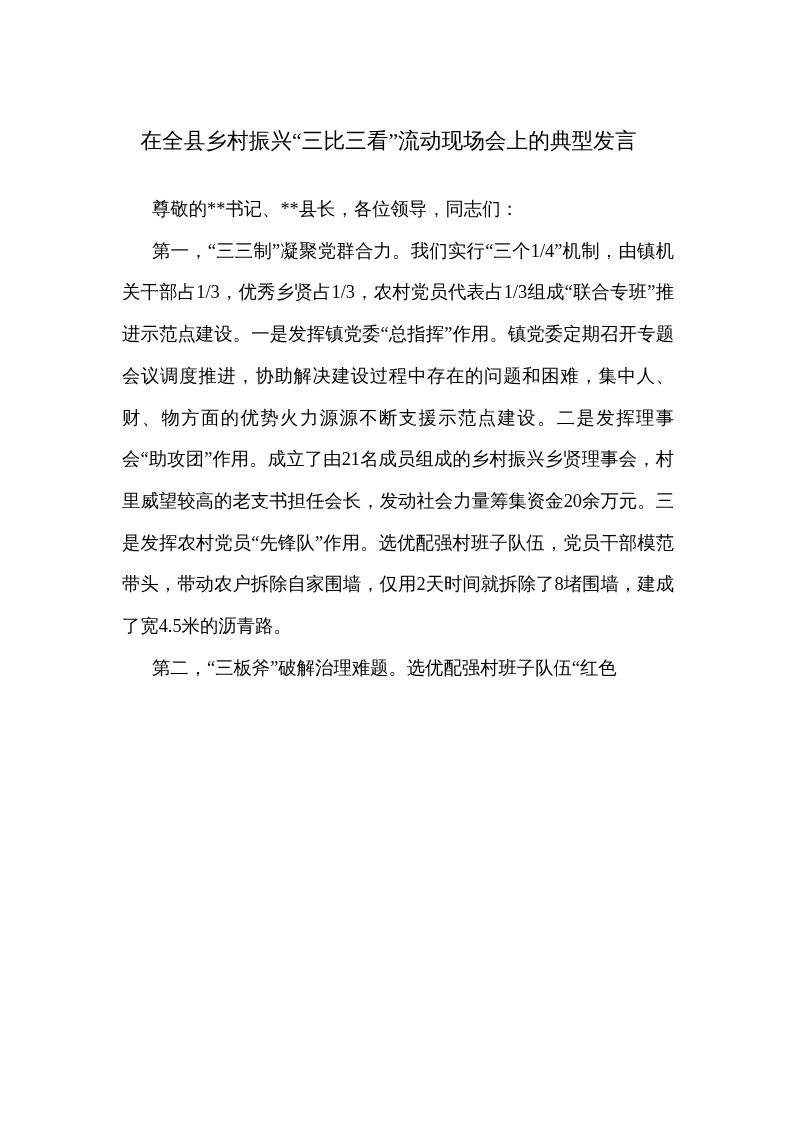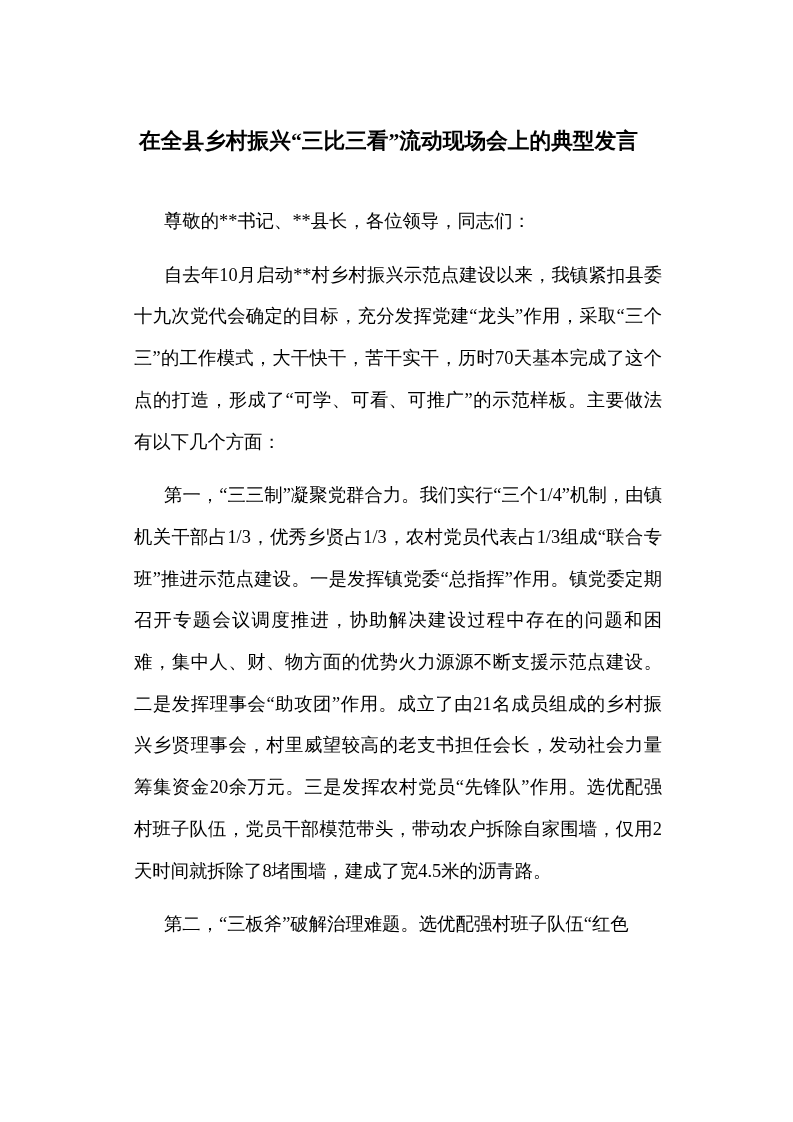--- a/index.html
+++ b/index.html
@@ -15,45 +15,44 @@
     overflow: hidden;
     font-family: "Liberation Serif", "DejaVu Serif", serif;
     color: #000000;
   }
   .doc-title {
     margin: 130px 16px 0 0;
     padding: 0;
     text-align: center;
     font-size: 21.7px;
     line-height: 22px;
-    font-weight: bold;
+    font-weight: normal;
     letter-spacing: 0px;
     color: #000000;
   }
   .doc-body {
     position: absolute;
     left: 122px;
     top: 189px;
     width: 552px;
   }
   .doc-body p {
-    margin: 12px;
+    margin: 0;
     padding: 0;
     font-size: 18.35px;
     line-height: 41.7px;
     text-align: justify;
     text-justify: inter-ideograph;
     text-indent: 30px;
     color: #000000;
   }
 </style>
 </head>
 <body>
 
 <div class="page">
   <h1 class="doc-title">在全县乡村振兴“三比三看”流动现场会上的典型发言</h1>
   <div class="doc-body">
     <p>尊敬的**书记、**县长，各位领导，同志们：</p>
-    <p>自去年10月启动**村乡村振兴示范点建设以来，我镇紧扣县委十九次党代会确定的目标，充分发挥党建“龙头”作用，采取“三个三”的工作模式，大干快干，苦干实干，历时70天基本完成了这个点的打造，形成了“可学、可看、可推广”的示范样板。主要做法有以下几个方面：</p>
     <p>第一，“三三制”凝聚党群合力。我们实行“三个1/4”机制，由镇机关干部占1/3，优秀乡贤占1/3，农村党员代表占1/3组成“联合专班”推进示范点建设。一是发挥镇党委“总指挥”作用。镇党委定期召开专题会议调度推进，协助解决建设过程中存在的问题和困难，集中人、财、物方面的优势火力源源不断支援示范点建设。二是发挥理事会“助攻团”作用。成立了由21名成员组成的乡村振兴乡贤理事会，村里威望较高的老支书担任会长，发动社会力量筹集资金20余万元。三是发挥农村党员“先锋队”作用。选优配强村班子队伍，党员干部模范带头，带动农户拆除自家围墙，仅用2天时间就拆除了8堵围墙，建成了宽4.5米的沥青路。</p>
     <p>第二，“三板斧”破解治理难题。选优配强村班子队伍“红色</p>
   </div>
 </div>
 
 </body></html>

